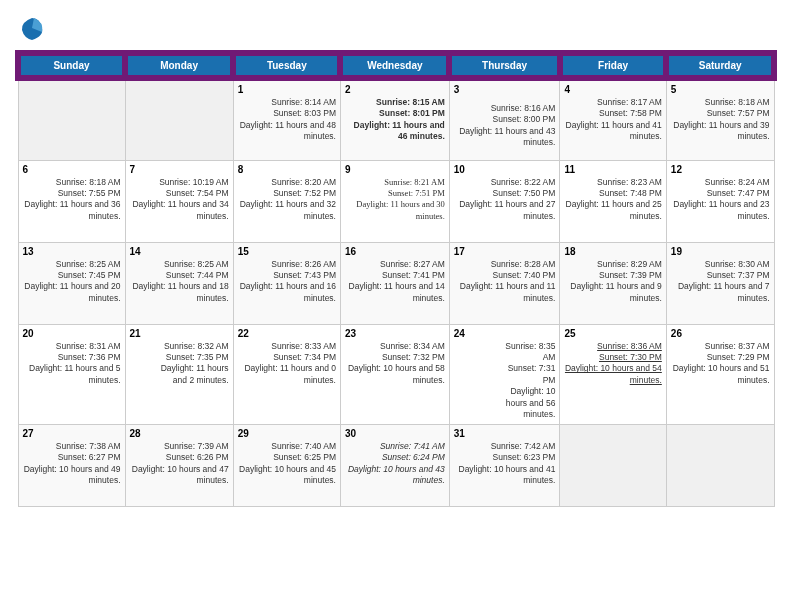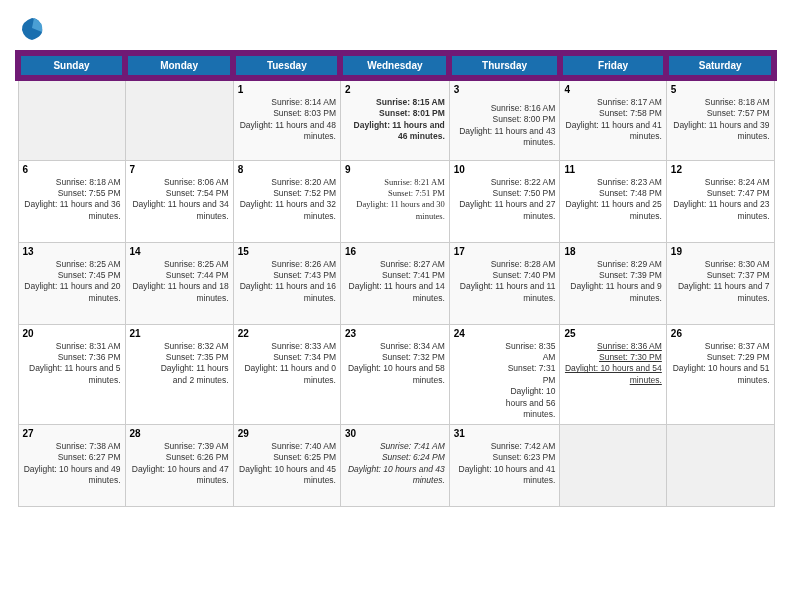--- a/index.html
+++ b/index.html
@@ -170,21 +170,21 @@
         </tr>
         <tr>
           <td>
             <span class="day-num">6</span>
             <div class="day-info" style="white-space: pre-line;">Sunrise: 8:18 AM
 Sunset: 7:55 PM
 Daylight: 11 hours and 36 minutes.</div>
           </td>
           <td>
             <span class="day-num">7</span>
-            <div class="day-info" style="white-space: pre-line;">Sunrise: 8:06 AM
+            <div class="day-info" style="white-space: pre-line;">Sunrise: 10:19 AM
 Sunset: 7:54 PM
 Daylight: 11 hours and 34 minutes.</div>
           </td>
           <td>
             <span class="day-num">8</span>
             <div class="day-info" style="white-space: pre-line;">Sunrise: 8:20 AM
 Sunset: 7:52 PM
 Daylight: 11 hours and 32 minutes.</div>
           </td>
           <td>

